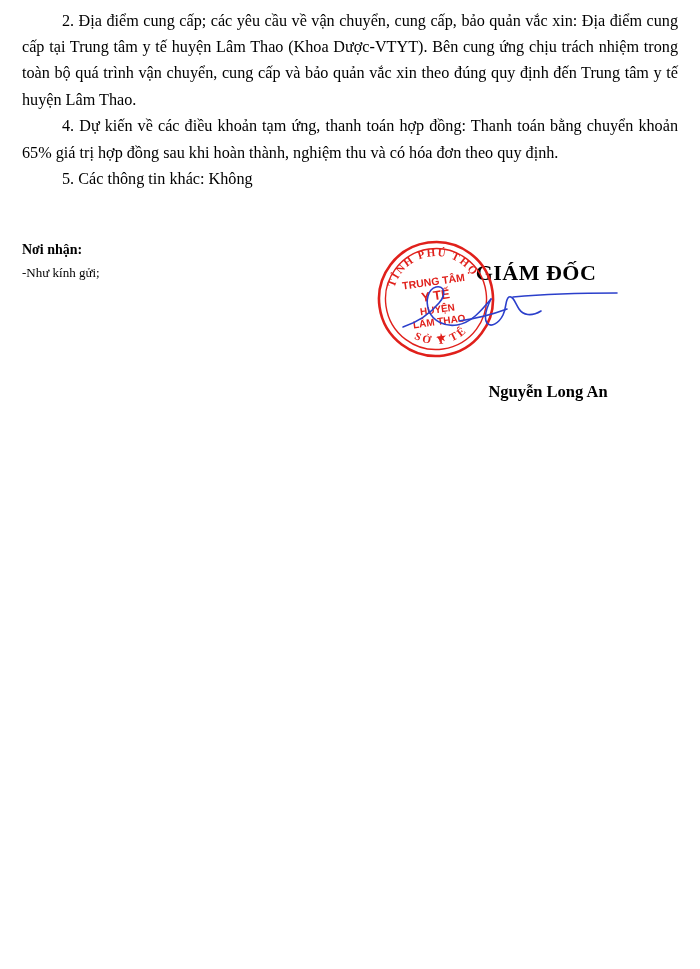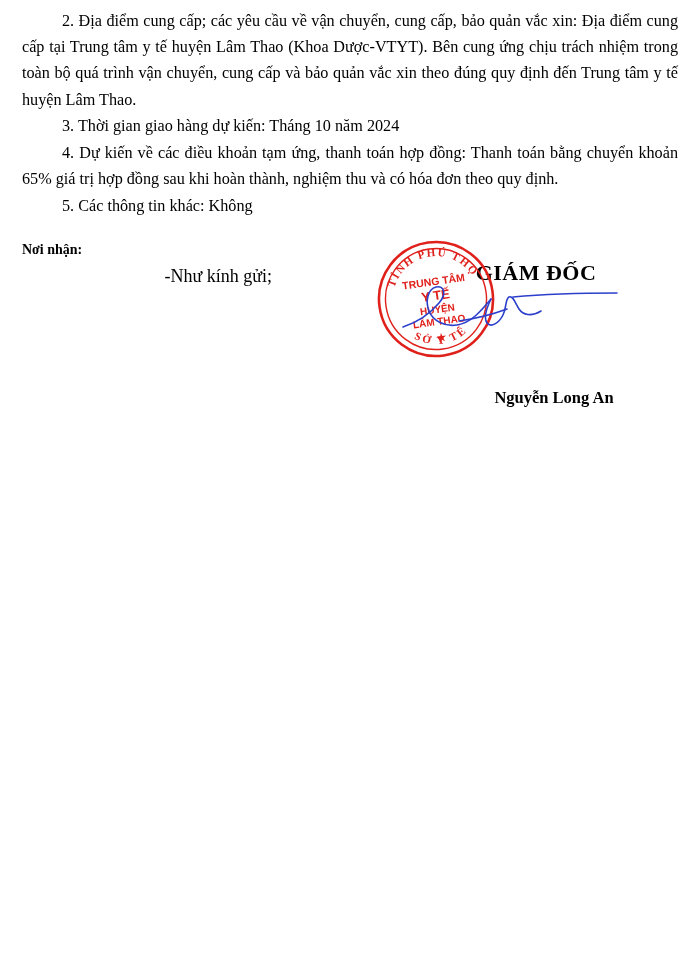--- a/index.html
+++ b/index.html
@@ -46,45 +46,44 @@
     width: 250px;
     font-family: "Liberation Serif", serif;
   }
   .recipients .rec-title {
     font-size: 14px;
     font-weight: bold;
     margin: 0 0 4px 0;
     line-height: 1.4;
   }
   .recipients .rec-line {
-    font-size: 18px;
+    font-size: 13px;
     margin: 0 0 3px 0;
     line-height: 1.4;
-    text-align: right;
   }
   .sign-block {
     position: absolute;
     left: 380px;
     top: 246px;
     width: 280px;
     text-align: center;
   }
   .sign-title {
     font-size: 22px;
     font-weight: bold;
     letter-spacing: 0.5px;
     margin: 12px;
     position: relative;
     left: 16px;
     top: 2px;
   }
   .sign-name {
     font-size: 16.5px;
     font-weight: bold;
-    margin: 10px;
+    margin: 4px;
     position: absolute;
     left: 0;
     top: 132px;
     width: 280px;
     text-align: center;
     left: 24px;
   }
   
   .seal {
     position: absolute;
@@ -106,21 +105,20 @@
   }
   .signature svg { display: block; }
 </style>
 </head>
 <body>
 
 <div class="page">
 
   <div class="content">
     <p class="para">2. Địa điểm cung cấp; các yêu cầu về vận chuyển, cung cấp, bảo quản vắc xin: Địa điểm cung cấp tại Trung tâm y tế huyện Lâm Thao (Khoa Dược-VTYT). Bên cung ứng chịu trách nhiệm trong toàn bộ quá trình vận chuyển, cung cấp và bảo quản vắc xin theo đúng quy định đến Trung tâm y tế huyện Lâm Thao.</p>
-    <p class="para">3. Thời gian giao hàng dự kiến: Tháng 10 năm 2024</p>
     <p class="para">4. Dự kiến về các điều khoản tạm ứng, thanh toán hợp đồng: Thanh toán bằng chuyển khoản 65% giá trị hợp đồng sau khi hoàn thành, nghiệm thu và có hóa đơn theo quy định.</p>
     <p class="para tight">5. Các thông tin khác: Không</p>
   </div>
 
   <div class="recipients">
     <p class="rec-title">Nơi nhận:</p>
     <p class="rec-line">-Như kính gửi;</p>
   </div>
 
   <div class="sign-block">

